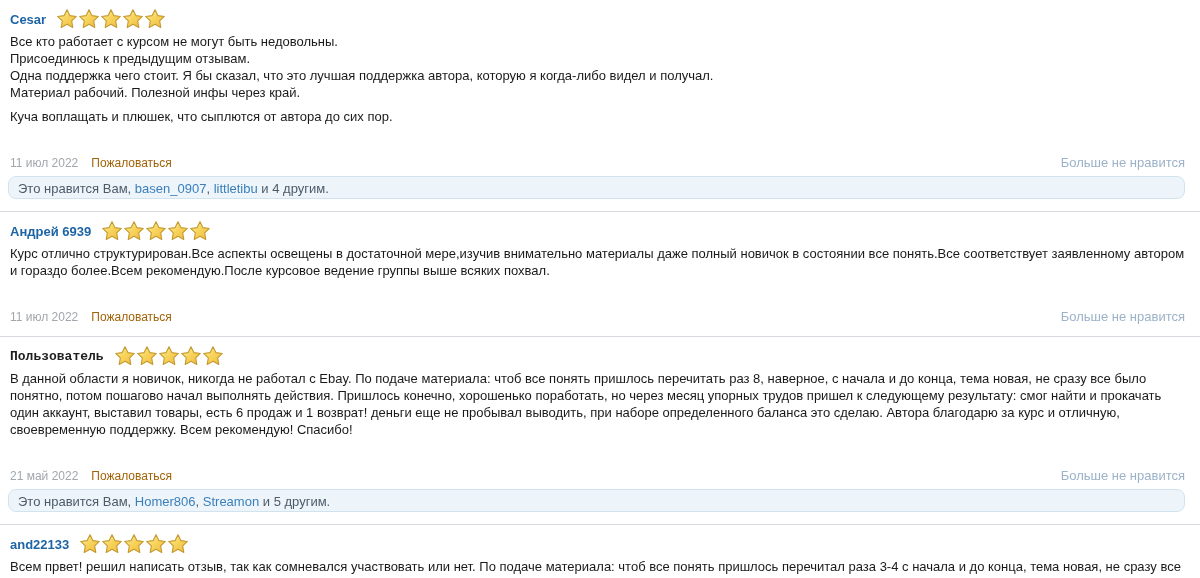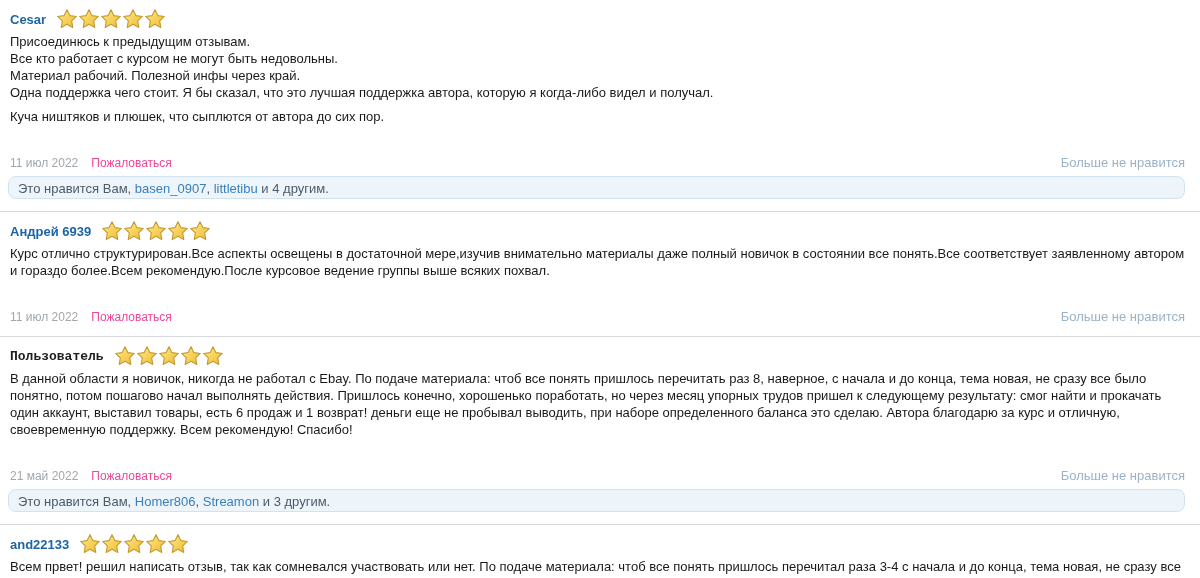--- a/index.html
+++ b/index.html
@@ -31,21 +31,21 @@
 
   .meta {
     display: flex;
     align-items: baseline;
     margin-top: 6px;
     font-size: 12px;
     justify-content: flex-end;
   }
   .date { color: #a1a7ac; }
   .report {
-    color: #ec4899;
+    color: #a16207;
     margin-left: 13px;
     text-decoration: none;
     cursor: pointer;
   }
   .unlike {
     margin-left: auto;
     color: #9bb2c9;
     font-size: 13px;
     text-decoration: none;
     cursor: pointer;
@@ -100,26 +100,26 @@
   <svg class="star" width="22" height="22" viewBox="0 0 24 24">
     <path d="M12 1.8 L15.1 8.3 L22.2 9.2 L17.1 14.1 L18.3 21.2 L12 17.8 L5.7 21.2 L6.9 14.1 L1.8 9.2 L8.9 8.3 Z" fill="url(#sg)" stroke="#c49a30" stroke-width="1.2" stroke-linejoin="round"></path>
   </svg>
 
   <svg class="star" width="22" height="22" viewBox="0 0 24 24">
     <path d="M12 1.8 L15.1 8.3 L22.2 9.2 L17.1 14.1 L18.3 21.2 L12 17.8 L5.7 21.2 L6.9 14.1 L1.8 9.2 L8.9 8.3 Z" fill="url(#sg)" stroke="#c49a30" stroke-width="1.2" stroke-linejoin="round"></path>
   </svg>
 </span>
     </div>
     <div class="body">
+        <div class="line">Все кто работает с курсом не могут быть недовольны.</div>
         <div class="line">Присоединюсь к предыдущим отзывам.</div>
-        <div class="line">Все кто работает с курсом не могут быть недовольны.</div>
+        <div class="line">Одна поддержка чего стоит. Я бы сказал, что это лучшая поддержка автора, которую я когда-либо видел и получал.</div>
         <div class="line">Материал рабочий. Полезной инфы через край.</div>
-        <div class="line">Одна поддержка чего стоит. Я бы сказал, что это лучшая поддержка автора, которую я когда-либо видел и получал.</div>
         <div class="line empty"></div>
-        <div class="line">Куча ништяков и плюшек, что сыплются от автора до сих пор.</div>
+        <div class="line">Куча воплащать и плюшек, что сыплются от автора до сих пор.</div>
       </div>
     <div class="meta">
       <span class="date">11 июл 2022</span>
       <a class="report" href="#">Пожаловаться</a>
       <a class="unlike" href="#">Больше не нравится</a>
     </div>
     <div class="likebar"><span>Это нравится Вам, </span><a class="like-link" href="#">basen_0907</a><span>, </span><a class="like-link" href="#">littletibu</a><span> и 4 другим.</span></div>
   </div>
 <div class="divider"></div>
   <div class="review">
@@ -183,21 +183,21 @@
 </span>
     </div>
     <div class="body">
         <div class="line">В данной области я новичок, никогда не работал с Ebay. По подаче материала: чтоб все понять пришлось перечитать раз 8, наверное, с начала и до конца, тема новая, не сразу все было понятно, потом пошагово начал выполнять действия. Пришлось конечно, хорошенько поработать, но через месяц упорных трудов пришел к следующему результату: смог найти и прокачать один аккаунт, выставил товары, есть 6 продаж и 1 возврат! деньги еще не пробывал выводить, при наборе определенного баланса это сделаю. Автора благодарю за курс и отличную, своевременную поддержку. Всем рекомендую! Спасибо!</div>
       </div>
     <div class="meta">
       <span class="date">21 май 2022</span>
       <a class="report" href="#">Пожаловаться</a>
       <a class="unlike" href="#">Больше не нравится</a>
     </div>
-    <div class="likebar"><span>Это нравится Вам, </span><a class="like-link" href="#">Homer806</a><span>, </span><a class="like-link" href="#">Streamon</a><span> и 3 другим.</span></div>
+    <div class="likebar"><span>Это нравится Вам, </span><a class="like-link" href="#">Homer806</a><span>, </span><a class="like-link" href="#">Streamon</a><span> и 5 другим.</span></div>
   </div>
 <div class="divider"></div>
   <div class="review">
     <div class="head">
       <a class="author" href="#">and22133</a>
       <span class="stars">
   <svg class="star" width="22" height="22" viewBox="0 0 24 24">
     <path d="M12 1.8 L15.1 8.3 L22.2 9.2 L17.1 14.1 L18.3 21.2 L12 17.8 L5.7 21.2 L6.9 14.1 L1.8 9.2 L8.9 8.3 Z" fill="url(#sg)" stroke="#c49a30" stroke-width="1.2" stroke-linejoin="round"></path>
   </svg>
 

